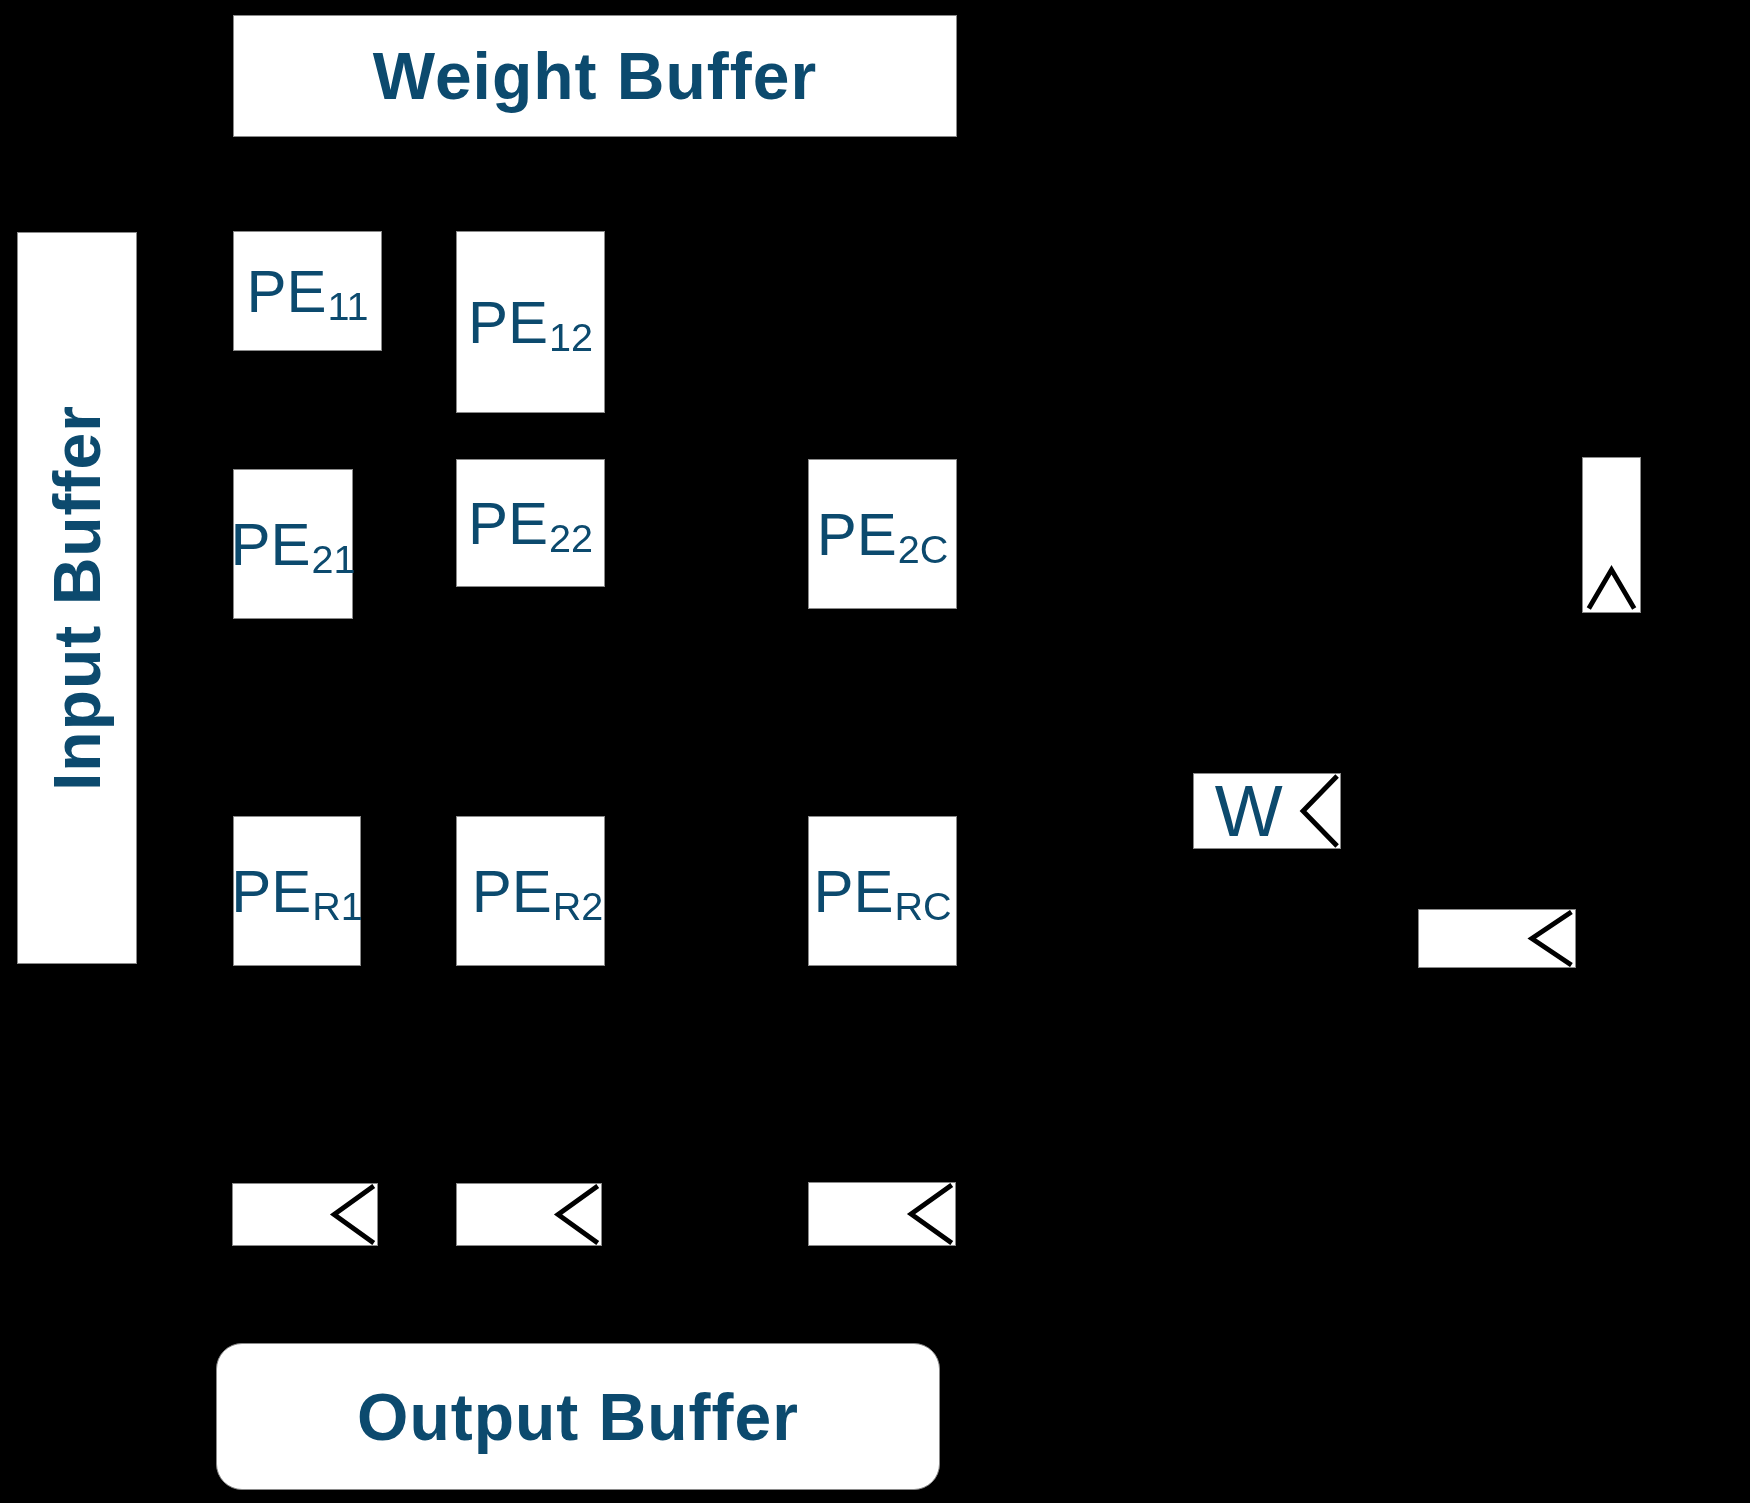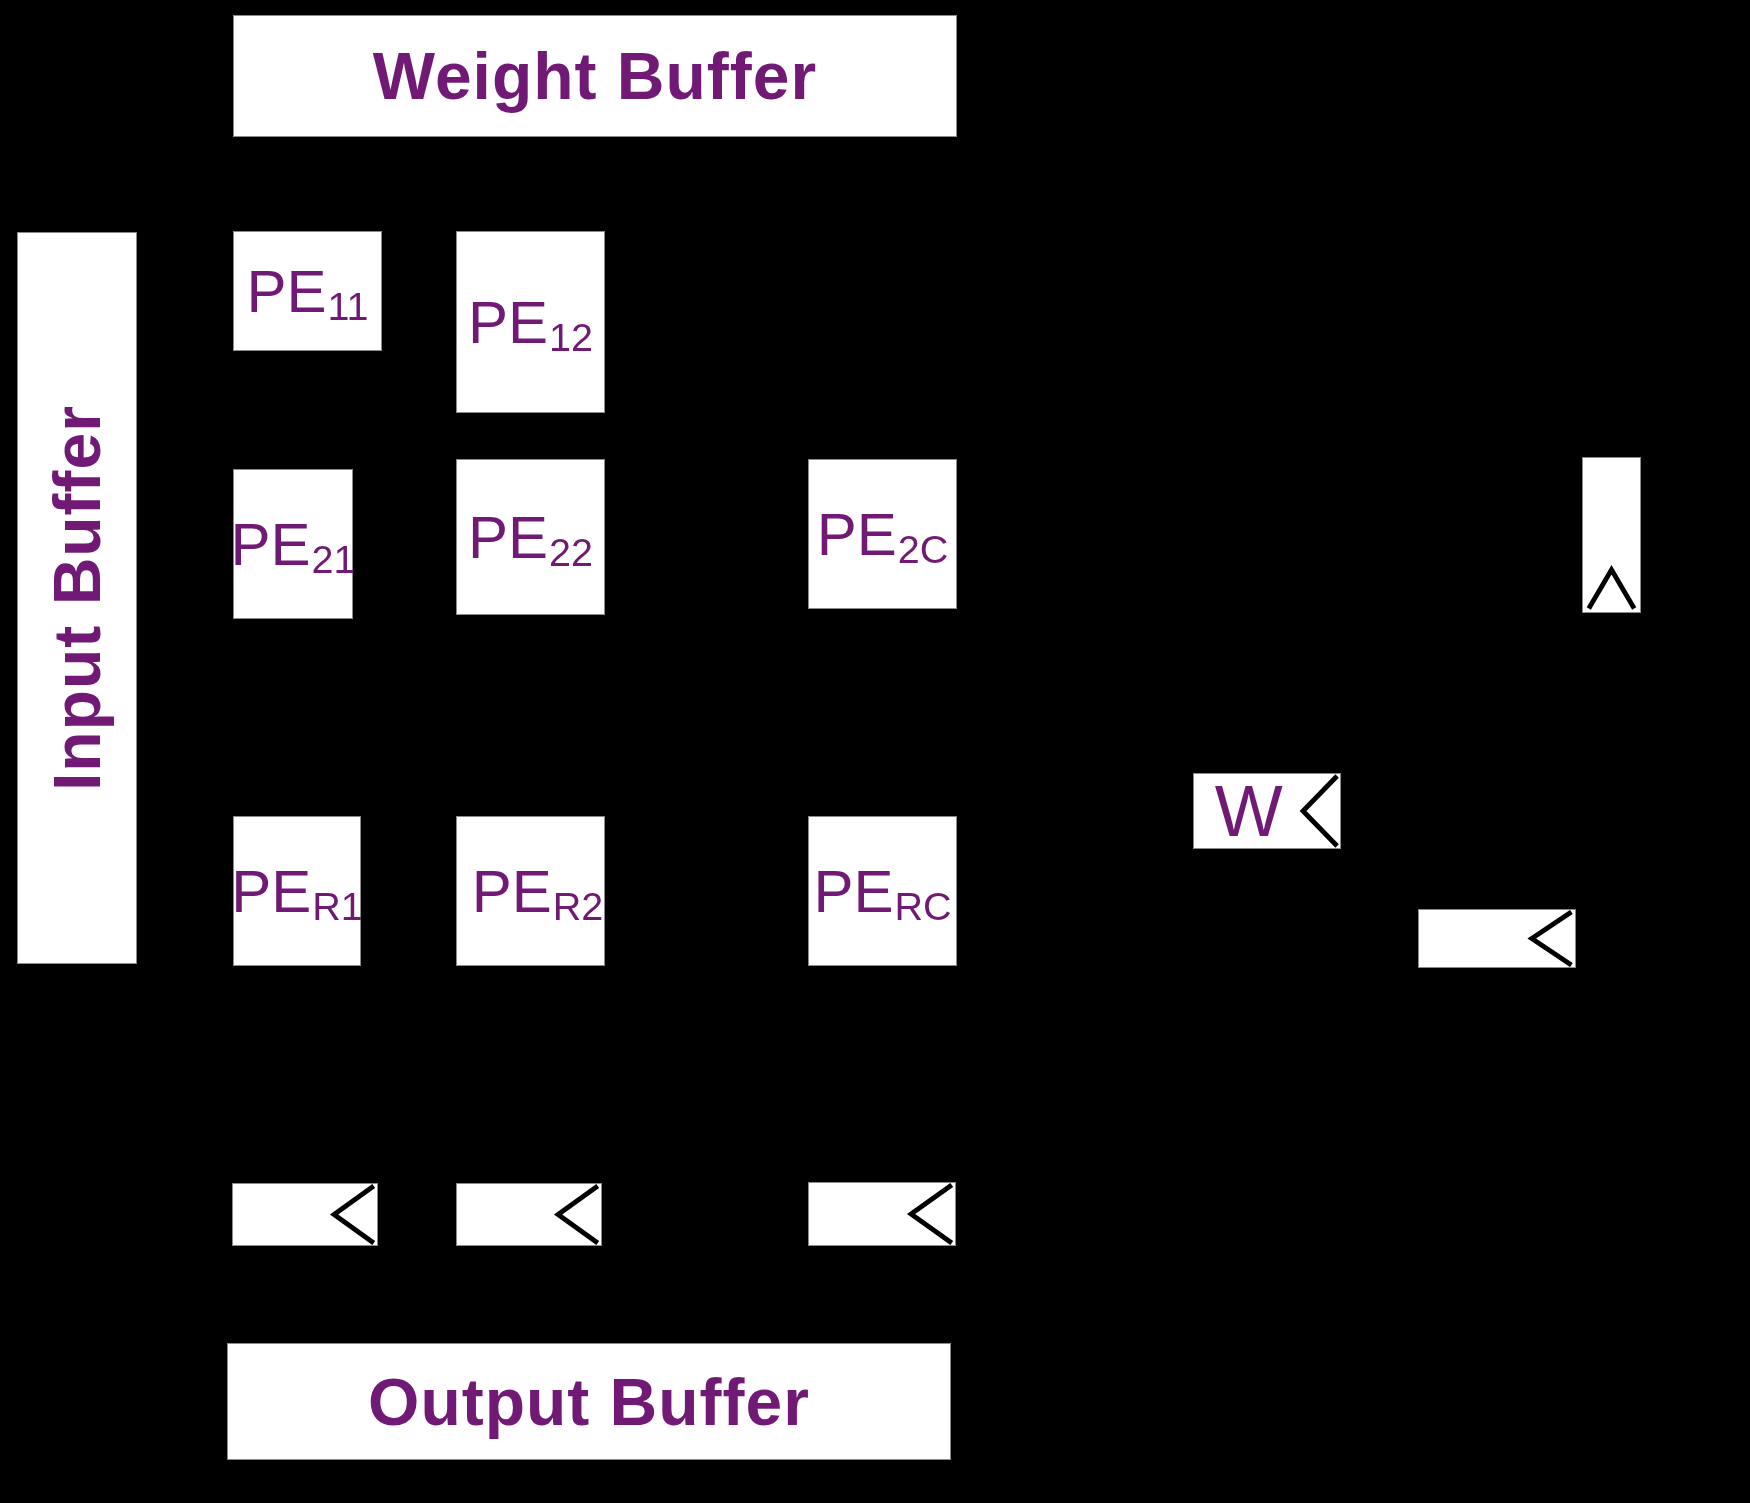--- a/index.html
+++ b/index.html
@@ -8,21 +8,21 @@
     width:1750px;height:1503px;
     background:#000000;
     font-family:"Liberation Sans", sans-serif;
     overflow:hidden;
   }
   .box{
     position:absolute;
     background:#ffffff;
     border:1px solid #8a8a8a;
     box-sizing:border-box;
-    color:#701a75;
+    color:#0c4a6e;
     display:flex;
     align-items:center;
     justify-content:center;
   }
   .buffer-label{
     font-size:66px;
     font-weight:600;
     letter-spacing:1px;
     white-space:nowrap;
   }
@@ -70,21 +70,21 @@
   <div class="box pe" style="left:233px;top:231px;width:149px;height:120px;">
     <span><span>PE</span><span class="pe-sub">11</span></span>
   </div>
   <div class="box pe" style="left:456px;top:231px;width:149px;height:182px;">
     <span><span>PE</span><span class="pe-sub">12</span></span>
   </div>
 
   <div class="box pe" style="left:233px;top:469px;width:120px;height:150px;">
     <span><span>PE</span><span class="pe-sub">21</span></span>
   </div>
-  <div class="box pe" style="left:456px;top:459px;width:149px;height:156px;">
+  <div class="box pe" style="left:456px;top:459px;width:149px;height:128px;">
     <span><span>PE</span><span class="pe-sub">22</span></span>
   </div>
   <div class="box pe" style="left:808px;top:459px;width:149px;height:150px;">
     <span><span>PE</span><span class="pe-sub">2C</span></span>
   </div>
 
   <div class="box pe" style="left:233px;top:816px;width:128px;height:150px;">
     <span><span>PE</span><span class="pe-sub">R1</span></span>
   </div>
   <div class="box pe" style="left:456px;top:816px;width:149px;height:150px;padding-left:14px;">
@@ -103,21 +103,21 @@
     <svg viewBox="0 0 146 63">
       <polyline points="144,2 103,31.5 144,61" fill="none" stroke="#000" stroke-width="5"></polyline>
     </svg>
   </div>
   <div class="box reg" style="left:808px;top:1182px;width:148px;height:64px;">
     <svg viewBox="0 0 148 64">
       <polyline points="146,2 104,32 146,62" fill="none" stroke="#000" stroke-width="5"></polyline>
     </svg>
   </div>
 
-  <div class="box" style="left:227px;top:1343px;width:724px;height:117px;">
+  <div class="box" style="left:216px;top:1343px;width:724px;height:147px;border-radius:26px;">
     <span class="buffer-label">Output Buffer</span>
   </div>
 
   <div class="box reg" style="left:1582px;top:457px;width:59px;height:156px;">
     <svg viewBox="0 0 59 156">
       <polyline points="6,154 29.5,114 53,154" fill="none" stroke="#000" stroke-width="5"></polyline>
     </svg>
   </div>
 
   <div class="box reg" style="left:1193px;top:773px;width:148px;height:76px;">

